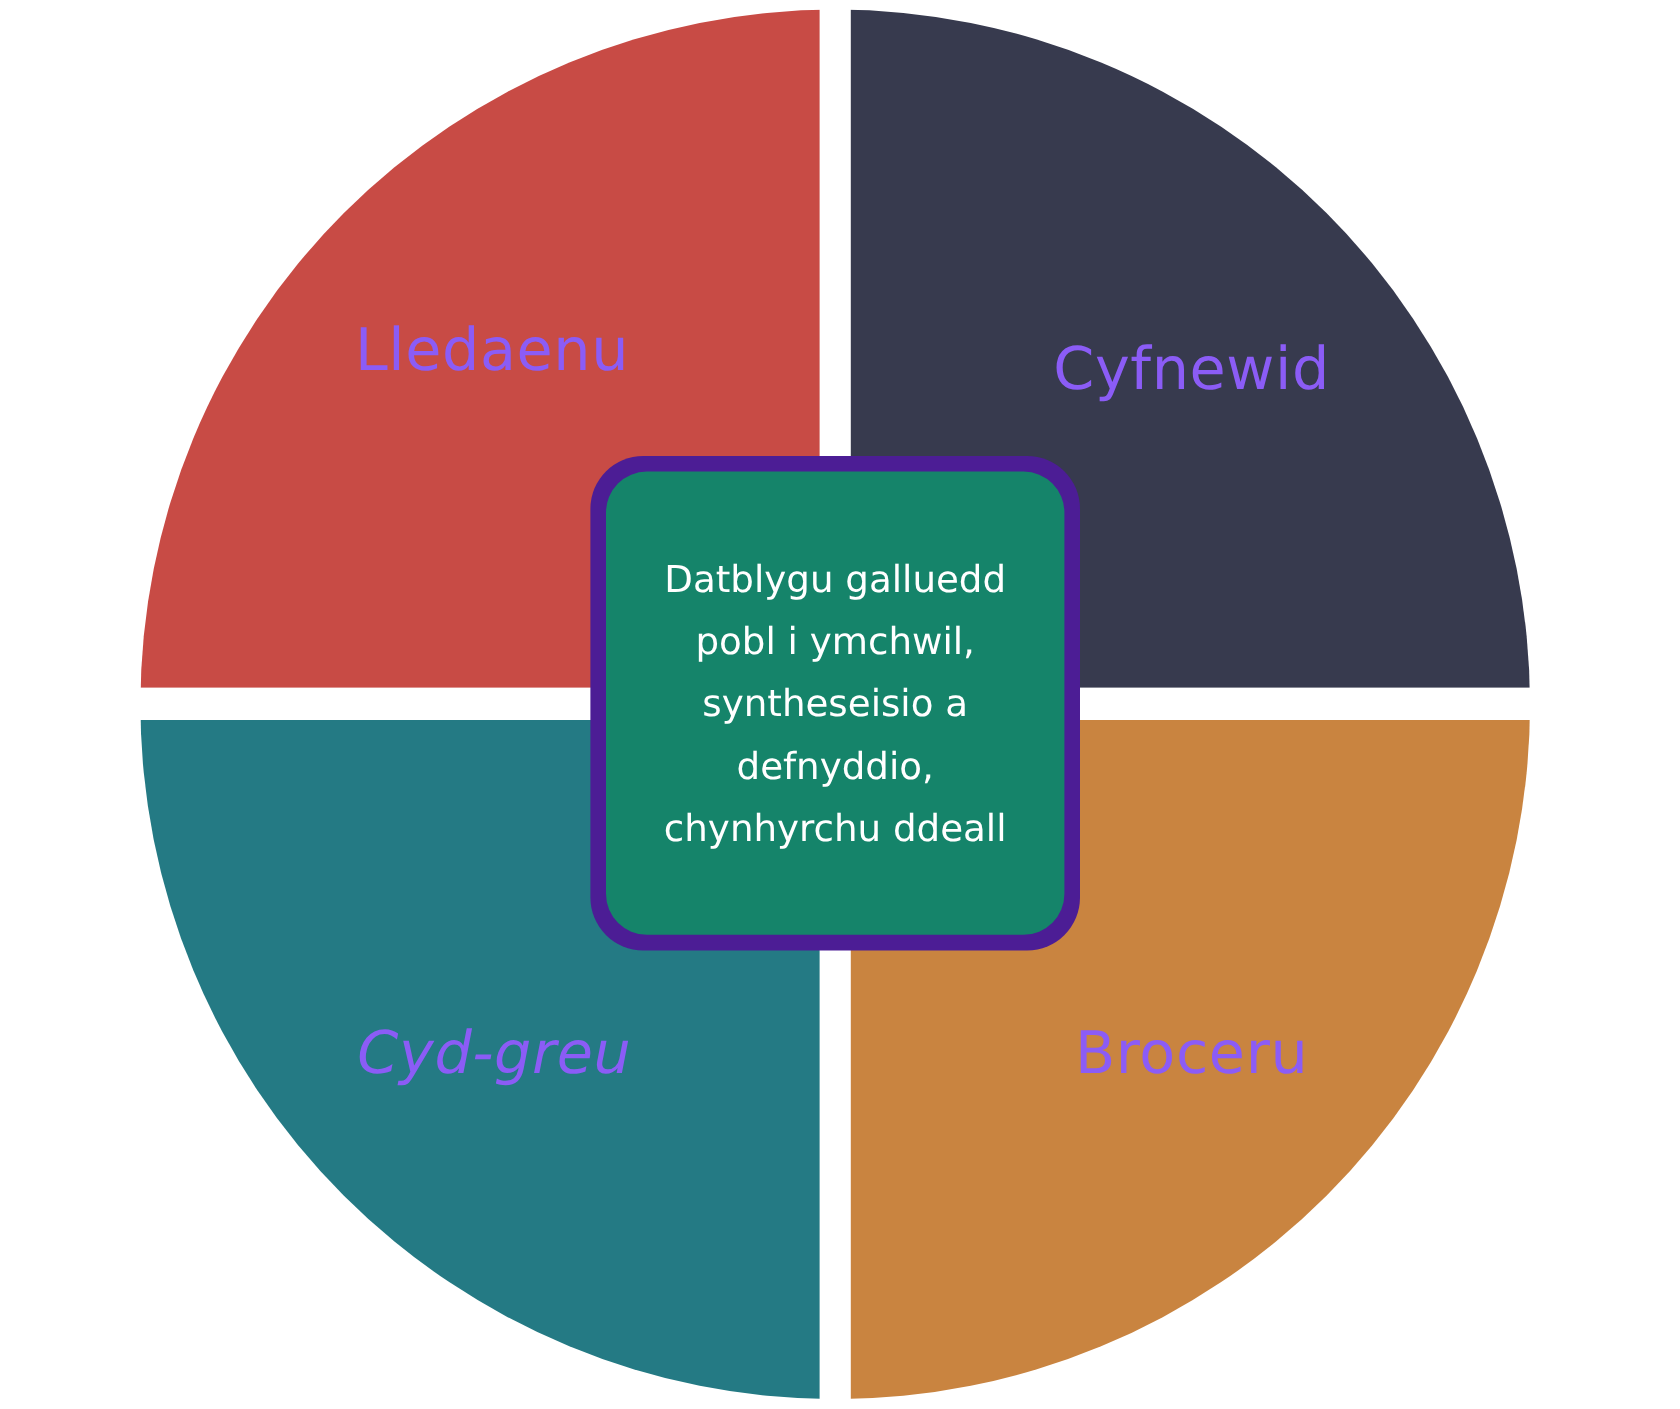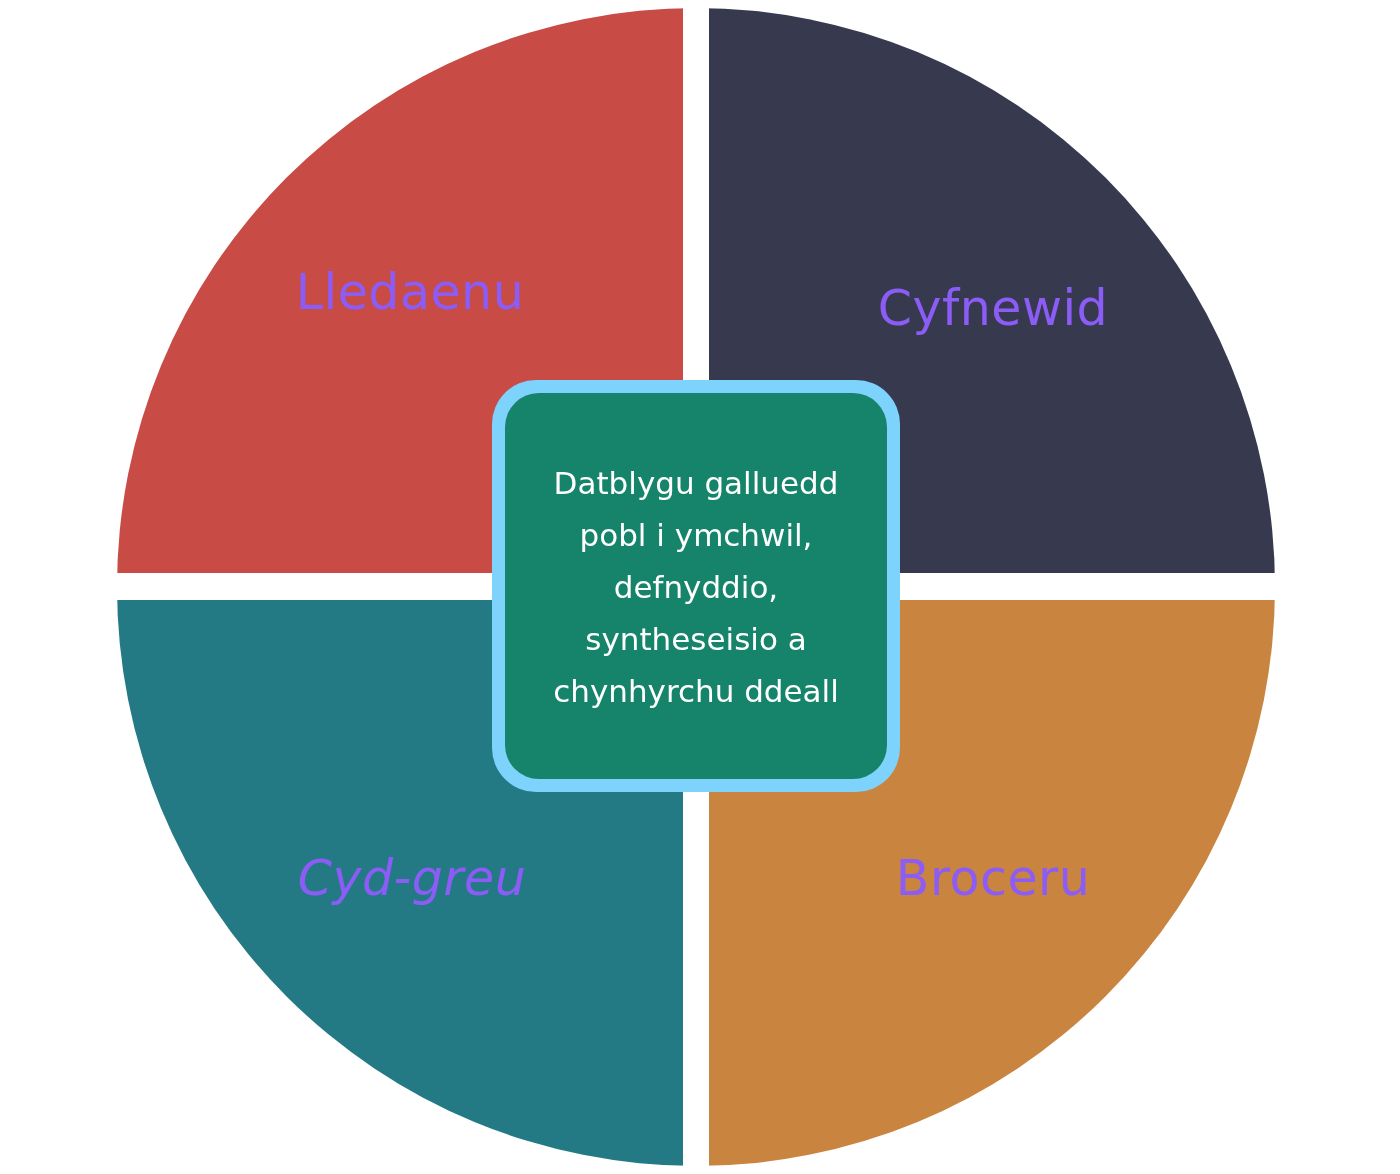--- a/index.html
+++ b/index.html
@@ -1,19 +1,19 @@
 <!DOCTYPE html>
 <html><head>
 <meta charset="utf-8">
 <style>
   html, body { margin:0; padding:0; background:#ffffff; }
   body { width:1400px; height:1174px; position:relative; overflow:hidden; font-family:"DejaVu Sans", "Liberation Sans", sans-serif; }
   .diagram { position:absolute; left:0; top:0; width:1400px; height:1174px; }
   .quad-label { position:absolute; color:#8b5cf6; font-size:49px; transform:translate(-50%,-50%); white-space:nowrap; letter-spacing:0.5px; }
-  .center-box { position:absolute; left:492px; top:380px; width:408px; height:412px; box-sizing:border-box; background:#7dd3fc; border-radius:44px; }
+  .center-box { position:absolute; left:492px; top:380px; width:408px; height:412px; box-sizing:border-box; background:#4c1d95; border-radius:44px; }
   .center-inner { position:absolute; left:13px; top:13px; right:13px; bottom:13px; background:#15846a; border-radius:34px; display:flex; align-items:center; justify-content:center; }
   .center-text { color:#ffffff; font-size:31px; line-height:52px; text-align:center; width:100%; padding-top:2px; }
   .center-text span { display:block; }
 </style>
 </head>
 <body>
 
 <div class="diagram">
   <svg width="1400" height="1174" viewBox="0 0 1400 1174">
     <defs>
@@ -32,19 +32,19 @@
   <div class="quad-label" style="left:410px; top:292px;">Lledaenu</div>
   <div class="quad-label" style="left:993px; top:292px;margin-top:16px;">Cyfnewid</div>
   <div class="quad-label" style="left:412px; top:878px;font-style:italic;">Cyd-greu</div>
   <div class="quad-label" style="left:993px; top:878px;">Broceru</div>
 
   <div class="center-box">
     <div class="center-inner">
       <div class="center-text">
         <span>Datblygu galluedd</span>
         <span>pobl i ymchwil,</span>
+        <span>syntheseisio a</span>
         <span>defnyddio,</span>
-        <span>syntheseisio a</span>
         <span>chynhyrchu ddeall</span>
       </div>
     </div>
   </div>
 </div>
 
 </body></html>

